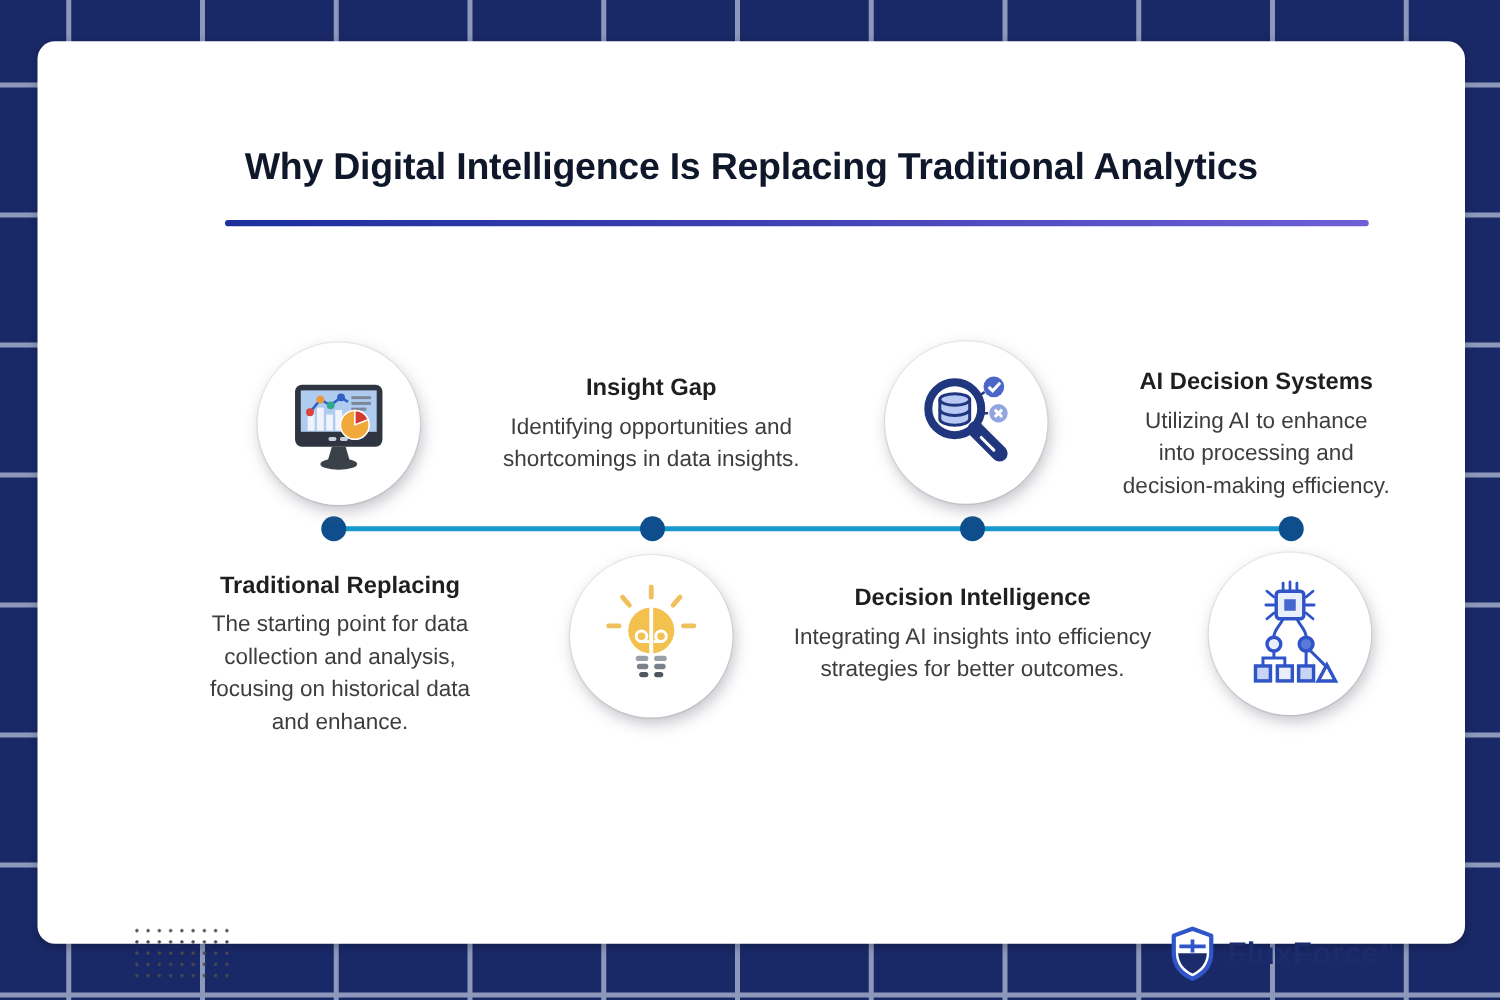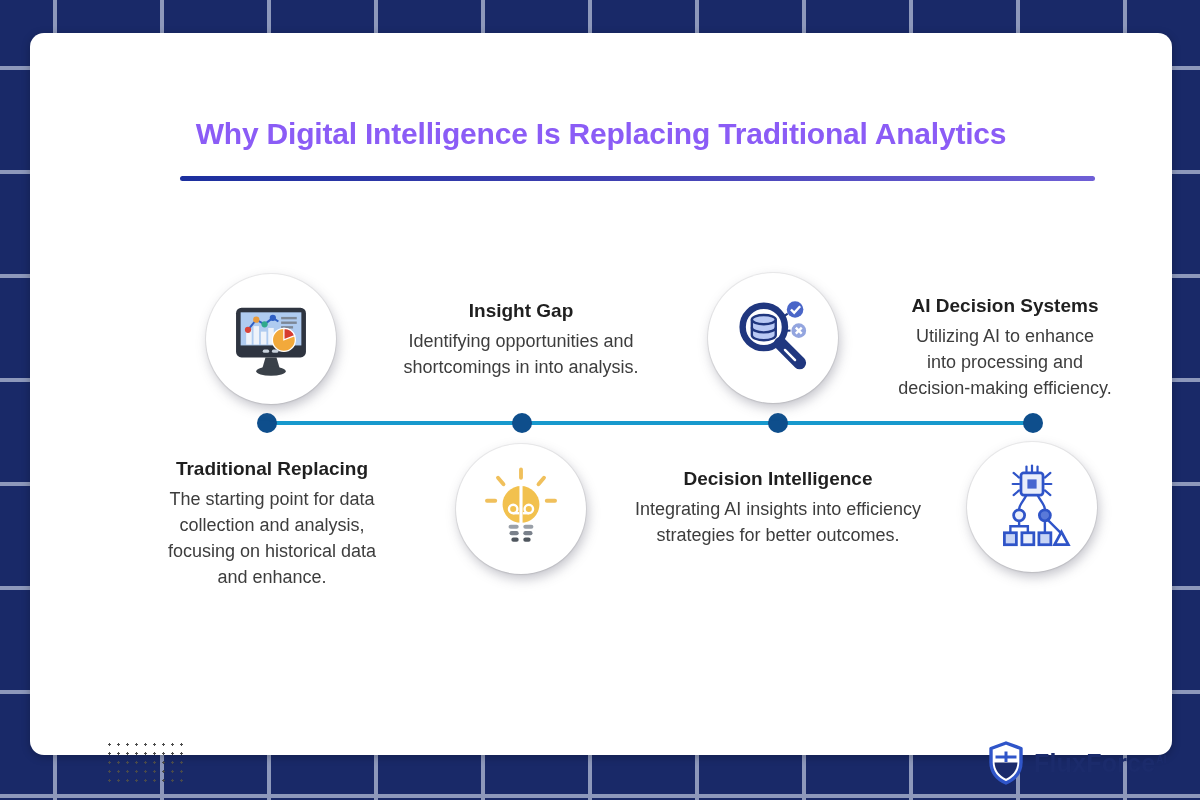--- a/index.html
+++ b/index.html
@@ -14,21 +14,21 @@
     background-size:107px 104px;
     background-position:53px 66px;
   }
   .card {
     position:absolute; left:30px; top:33px; width:1142px; height:722px;
     background:#ffffff; border-radius:14px;
     box-shadow:0 2px 8px rgba(0,0,0,0.25);
   }
   .title {
     position:absolute; left:0; right:0; top:84px; text-align:center;
-    font-size:30px; font-weight:bold; color:#8b5cf6; letter-spacing:-0.2px;
+    font-size:30px; font-weight:bold; color:#0f172a; letter-spacing:-0.2px;
   }
   .title-rule {
     position:absolute; left:150px; top:143px; width:915px; height:5px;
     border-radius:3px; background:linear-gradient(90deg,#1C2F9E 0%,#3D3FB0 45%,#6F5FD6 100%);
   }
   .tl-line { position:absolute; left:237px; top:388px; width:766px; height:4px; background:#1899CD; }
   .tl-dot {
     position:absolute; top:380px; width:20px; height:20px; border-radius:50%;
     background:#0E4E8C;
   }
@@ -46,21 +46,21 @@
   .t2{left:336px; top:266px; width:310px;}
   .t3{left:558px; top:434px; width:380px;}
   .t4{left:840px; top:261px; width:270px;}
   .step-title { font-size:19px; font-weight:bold; color:#1F1F1F; line-height:24px; margin-bottom:5px; }
   .step-desc { font-size:18px; color:#3D3D3D; line-height:26px; }
   .dots-pattern {
     position:absolute; left:75px; top:707px; width:80px; height:48px;
     background-image:radial-gradient(circle, #4a4a4a 1.1px, transparent 1.4px);
     background-size:9px 9px;
   }
-  .logo { position:absolute; left:956px; top:708px; display:flex; align-items:center; gap:8px; }
+  .logo { position:absolute; left:904px; top:708px; display:flex; align-items:center; gap:8px; }
   .logo-text { font-size:25px; font-weight:bold; color:#1B2B6B; letter-spacing:0.2px; }
   .logo-sup { font-size:10px; font-weight:bold; color:#1B2B6B; position:relative; top:-9px; margin-left:1px; }
 </style>
 </head>
 <body>
 
 <div class="canvas">
   <div class="card">
 
     <h1 class="title">Why Digital Intelligence Is Replacing Traditional Analytics</h1>
@@ -181,21 +181,21 @@
         <div>collection and analysis,</div>
         <div>focusing on historical data</div>
         <div>and enhance.</div>
       </div>
     </div>
 
     <div class="step-text t2">
       <div class="step-title">Insight Gap</div>
       <div class="step-desc">
         <div>Identifying opportunities and</div>
-        <div>shortcomings in into analysis.</div>
+        <div>shortcomings in data insights.</div>
       </div>
     </div>
 
     <div class="step-text t3">
       <div class="step-title">Decision Intelligence</div>
       <div class="step-desc">
         <div>Integrating AI insights into efficiency</div>
         <div>strategies for better outcomes.</div>
       </div>
     </div>

